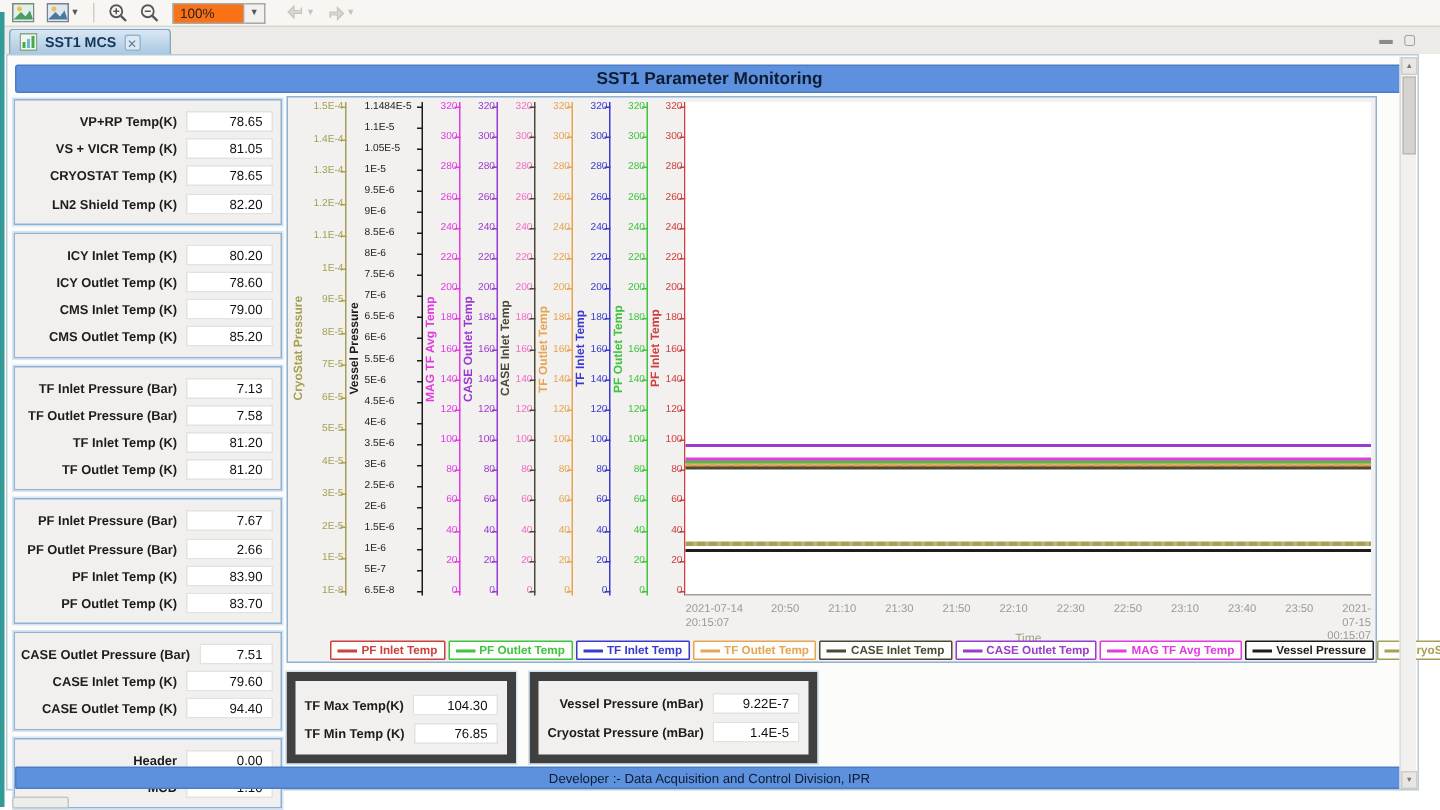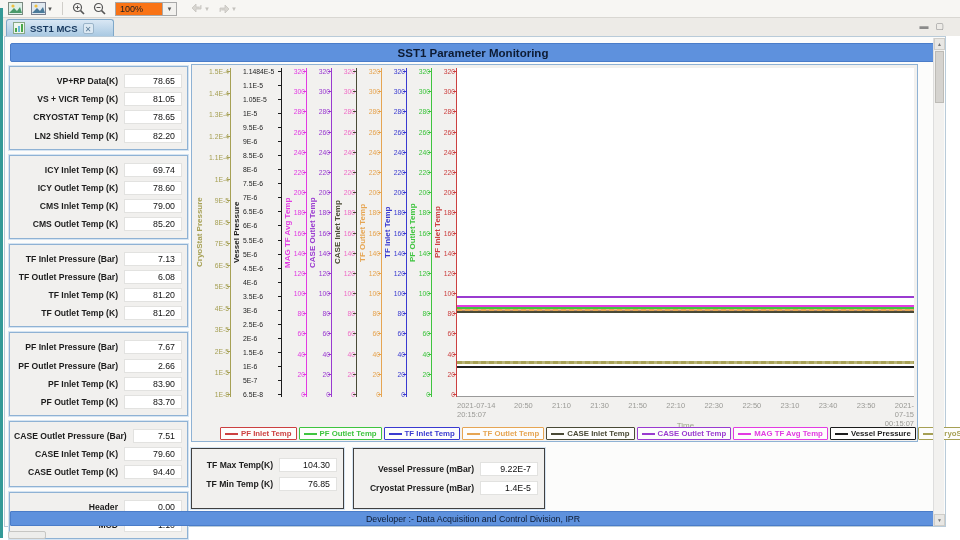--- a/index.html
+++ b/index.html
@@ -63,21 +63,21 @@
   .xtick { position:absolute; font-size:7.5px; color:#9a9a96; white-space:pre-line; transform:translateX(-50%); text-align:left; line-height:9px; }
   .xtick.first { transform:none; }
   .xtick.last { transform:translateX(-100%); text-align:right; }
   .xlabel { position:absolute; left:265px; top:356px; width:457px; text-align:center; font-size:8px; color:#9aa487; }
   .legend { position:absolute; left:28px; top:362px; right:4px; display:flex; gap:2px; }
   .litem { display:flex; align-items:center; gap:3px; background:#fdfdfc; border:1px solid; border-radius:1px;
            padding:0 4px; height:13px; font-size:7.8px; font-weight:600; white-space:nowrap; }
   .lswatch { width:13px; height:2px; }
 
   
-  .sumpanel { position:absolute; background:#f1f0ee; border:1px solid #404040; outline:1px solid #d5e4f2; padding:6px 6px; }
+  .sumpanel { position:absolute; background:#f1f0ee; border:6px solid #404040; outline:1px solid #d5e4f2; padding:6px 6px; }
   .sumpanel .prow { height:19px; }
   .tfpanel { left:186px; top:411px; width:153px; height:61px; }
   .prpanel { left:348px; top:411px; width:192px; height:61px; display:flex; flex-direction:column; justify-content:center; }
 
   
   .footer { position:absolute; left:5px; top:474px; width:926px; height:15px; background:#5e91dd;
             border:1px solid #4a7cc8; border-radius:1px; text-align:center; font-size:8.8px;
             color:#0d1b33; line-height:14px; }
 
   
@@ -164,40 +164,40 @@
   </div>
 
   <div class="teal-strip"></div>
 
   <div class="mainwin">
     <div class="titlebar">SST1 Parameter Monitoring</div>
 
     <div class="leftcol" id="leftCol">
         <div class="pgroup">
           <div class="prow">
-            <span class="plabel">VP+RP Data(K)</span>
+            <span class="plabel">VP+RP Temp(K)</span>
             <span class="pvalue">78.65</span>
           </div>
           <div class="prow">
             <span class="plabel">VS + VICR Temp (K)</span>
             <span class="pvalue">81.05</span>
           </div>
           <div class="prow">
             <span class="plabel">CRYOSTAT Temp (K)</span>
             <span class="pvalue">78.65</span>
           </div>
           <div class="prow">
             <span class="plabel">LN2 Shield Temp (K)</span>
             <span class="pvalue">82.20</span>
           </div>
         </div>
         <div class="pgroup">
           <div class="prow">
             <span class="plabel">ICY Inlet Temp (K)</span>
-            <span class="pvalue">69.74</span>
+            <span class="pvalue">80.20</span>
           </div>
           <div class="prow">
             <span class="plabel">ICY Outlet Temp (K)</span>
             <span class="pvalue">78.60</span>
           </div>
           <div class="prow">
             <span class="plabel">CMS Inlet Temp (K)</span>
             <span class="pvalue">79.00</span>
           </div>
           <div class="prow">
@@ -205,21 +205,21 @@
             <span class="pvalue">85.20</span>
           </div>
         </div>
         <div class="pgroup">
           <div class="prow">
             <span class="plabel">TF Inlet Pressure (Bar)</span>
             <span class="pvalue">7.13</span>
           </div>
           <div class="prow">
             <span class="plabel">TF Outlet Pressure (Bar)</span>
-            <span class="pvalue">6.08</span>
+            <span class="pvalue">7.58</span>
           </div>
           <div class="prow">
             <span class="plabel">TF Inlet Temp (K)</span>
             <span class="pvalue">81.20</span>
           </div>
           <div class="prow">
             <span class="plabel">TF Outlet Temp (K)</span>
             <span class="pvalue">81.20</span>
           </div>
         </div>

